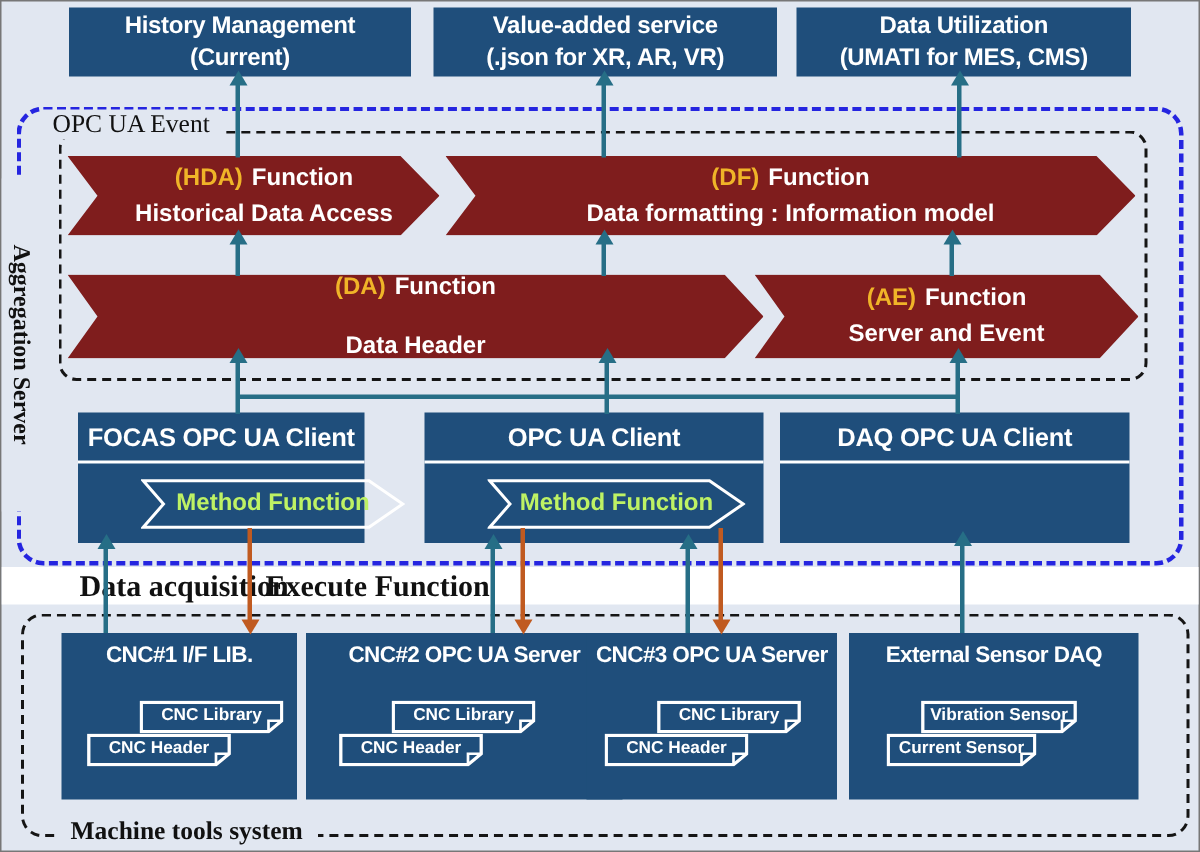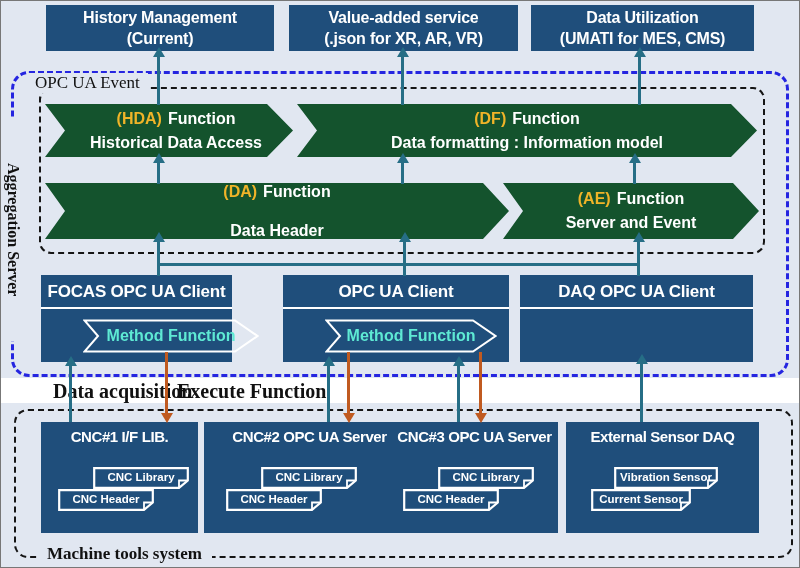--- a/index.html
+++ b/index.html
@@ -37,37 +37,37 @@
     writing-mode:vertical-rl; text-orientation:mixed;
     display:flex; align-items:center; justify-content:center;
     font-size:16px; font-weight:bold; padding:4px 0;
   }
   .machine-label{ position:absolute; left:36px; top:543px; font-size:17px; font-weight:600; padding:0 10px; z-index:5;}
   
   .strip{ position:absolute; left:0; top:377px; width:800px; height:25px; background:#ffffff; }
   .strip-label{ position:absolute; top:379px; font-family:"Liberation Serif", serif; font-size:20px; font-weight:600; color:#111; background:transparent; z-index:2;}
   
   .chev{
-    position:absolute; background:#14532d; color:#fff;
+    position:absolute; background:#7f1d1d; color:#fff;
     clip-path:polygon(0 0, calc(100% - 26px) 0, 100% 50%, calc(100% - 26px) 100%, 0 100%, 20px 50%);
     display:flex; flex-direction:column; justify-content:center; align-items:center;
     font-weight:bold; font-size:16px; line-height:24px; z-index:2; text-align:center;
   }
   .chev .l1{ display:flex; gap:6px; }
   .gold{ color:#f0b428; }
   
   .client{
     position:absolute; top:274px; height:87px; z-index:2;
     font-weight:bold; font-size:17px; text-align:center;
   }
   .client .title{ display:block; padding-top:7px; letter-spacing:-0.2px;}
   .client .divider{ position:absolute; left:0; right:0; top:32px; height:2px; background:#fff; }
   .method{ position:absolute; left:42px; top:44px; height:34px; }
   .method svg{ position:absolute; inset:0; width:100%; height:100%; }
-  .method .mtext{ position:absolute; inset:0; display:flex; align-items:center; justify-content:center; font-size:16px; font-weight:bold; color:#5eead4; }
+  .method .mtext{ position:absolute; inset:0; display:flex; align-items:center; justify-content:center; font-size:16px; font-weight:bold; color:#bef264; }
   
   .machine{
     position:absolute; top:421px; height:111px; z-index:2;
     font-weight:bold; text-align:center;
   }
   .machine .title{ display:block; padding-top:6px; font-size:15px; letter-spacing:-0.4px; }
   .tab{ position:absolute; height:22px; }
   .tab svg{ position:absolute; inset:0; width:100%; height:100%; }
   .tab .ttext{ position:absolute; inset:0 0 3px 0; display:flex; align-items:center; justify-content:center; font-size:11.5px; font-weight:bold; color:#fff; }
   
@@ -125,21 +125,21 @@
     <span>Data Header</span>
   </div>
   <div class="chev" style="left:502px;top:182px;width:256px;height:56px;">
     <span class="l1">
       <span class="gold">(AE)</span>
       <span>Function</span>
     </span>
     <span>Server and Event</span>
   </div>
 
-  <div class="client navy" style="left:40px;width:191px;">
+  <div class="client navy" style="left:51px;width:191px;">
     <span class="title">FOCAS OPC UA Client</span>
     <div class="divider"></div>
     <div class="method" style="width:176px;">
       <svg viewBox="0 0 176 34" preserveAspectRatio="none">
         <polygon points="1.5,1.5 152,1.5 174.5,17 152,32.5 1.5,32.5 15,17" fill="none" stroke="#ffffff" stroke-width="2"></polygon>
       </svg>
       <span class="mtext">Method Function</span>
     </div>
   </div>
   <div class="client navy" style="left:282px;width:226px;">

